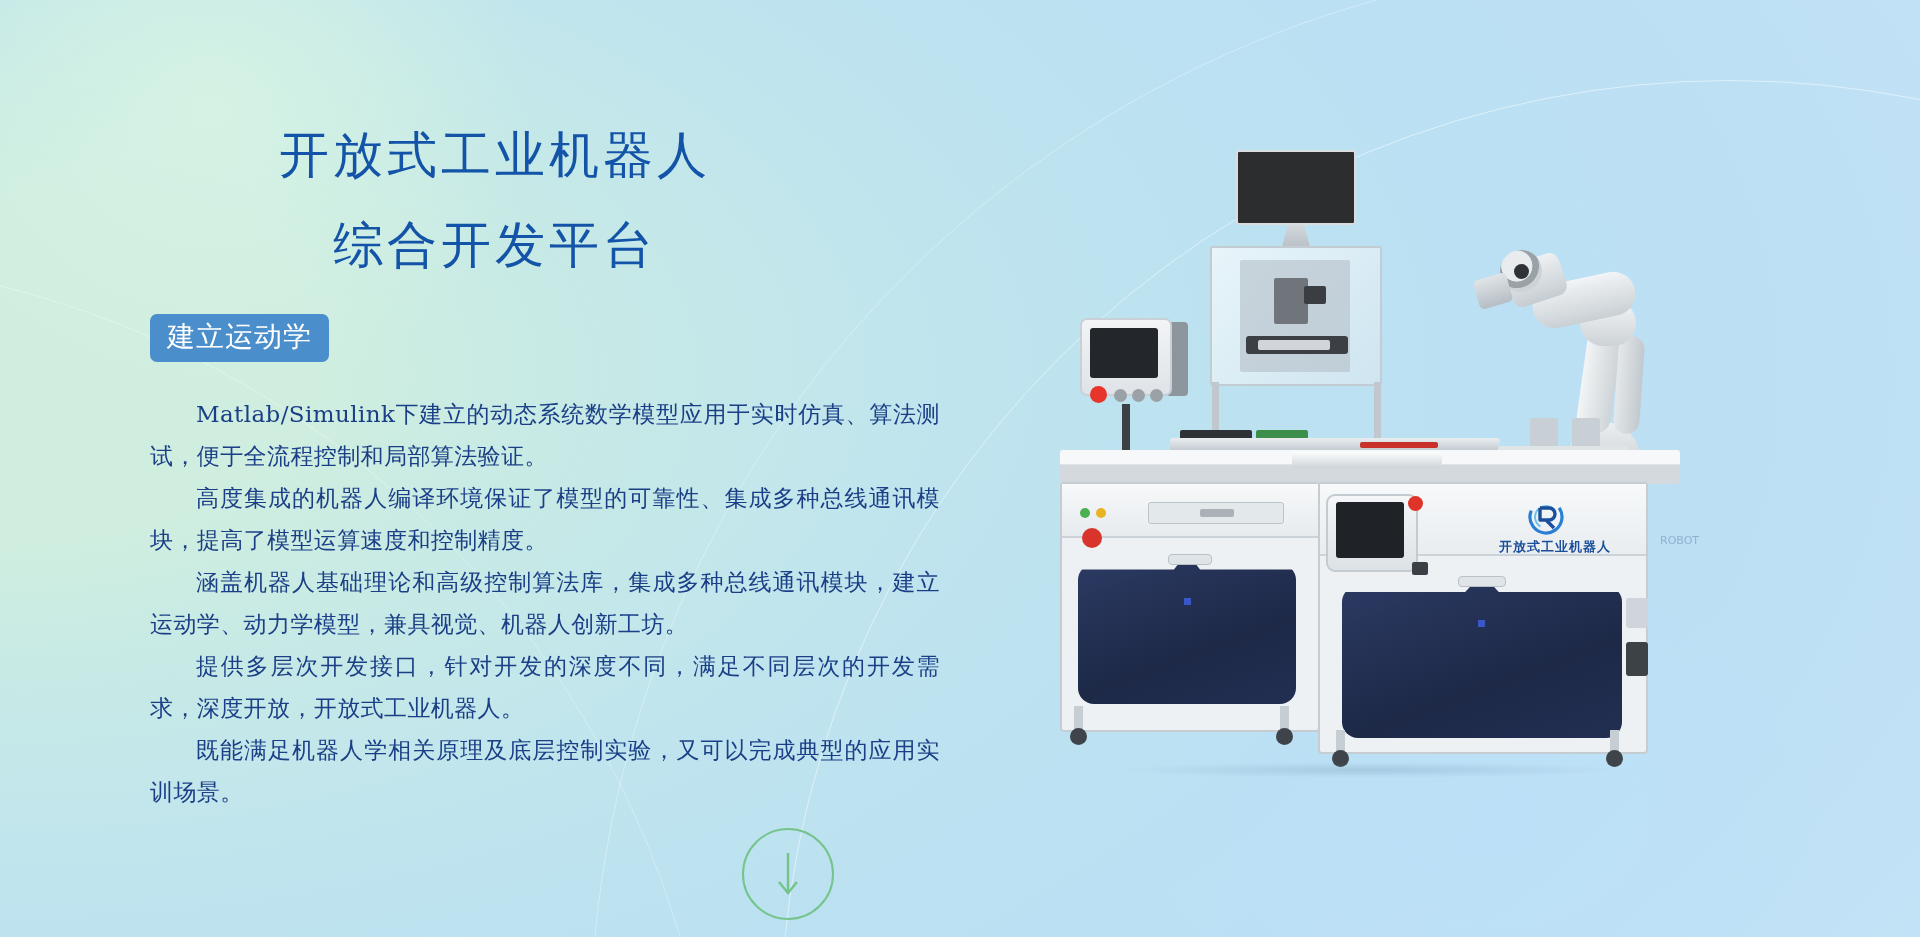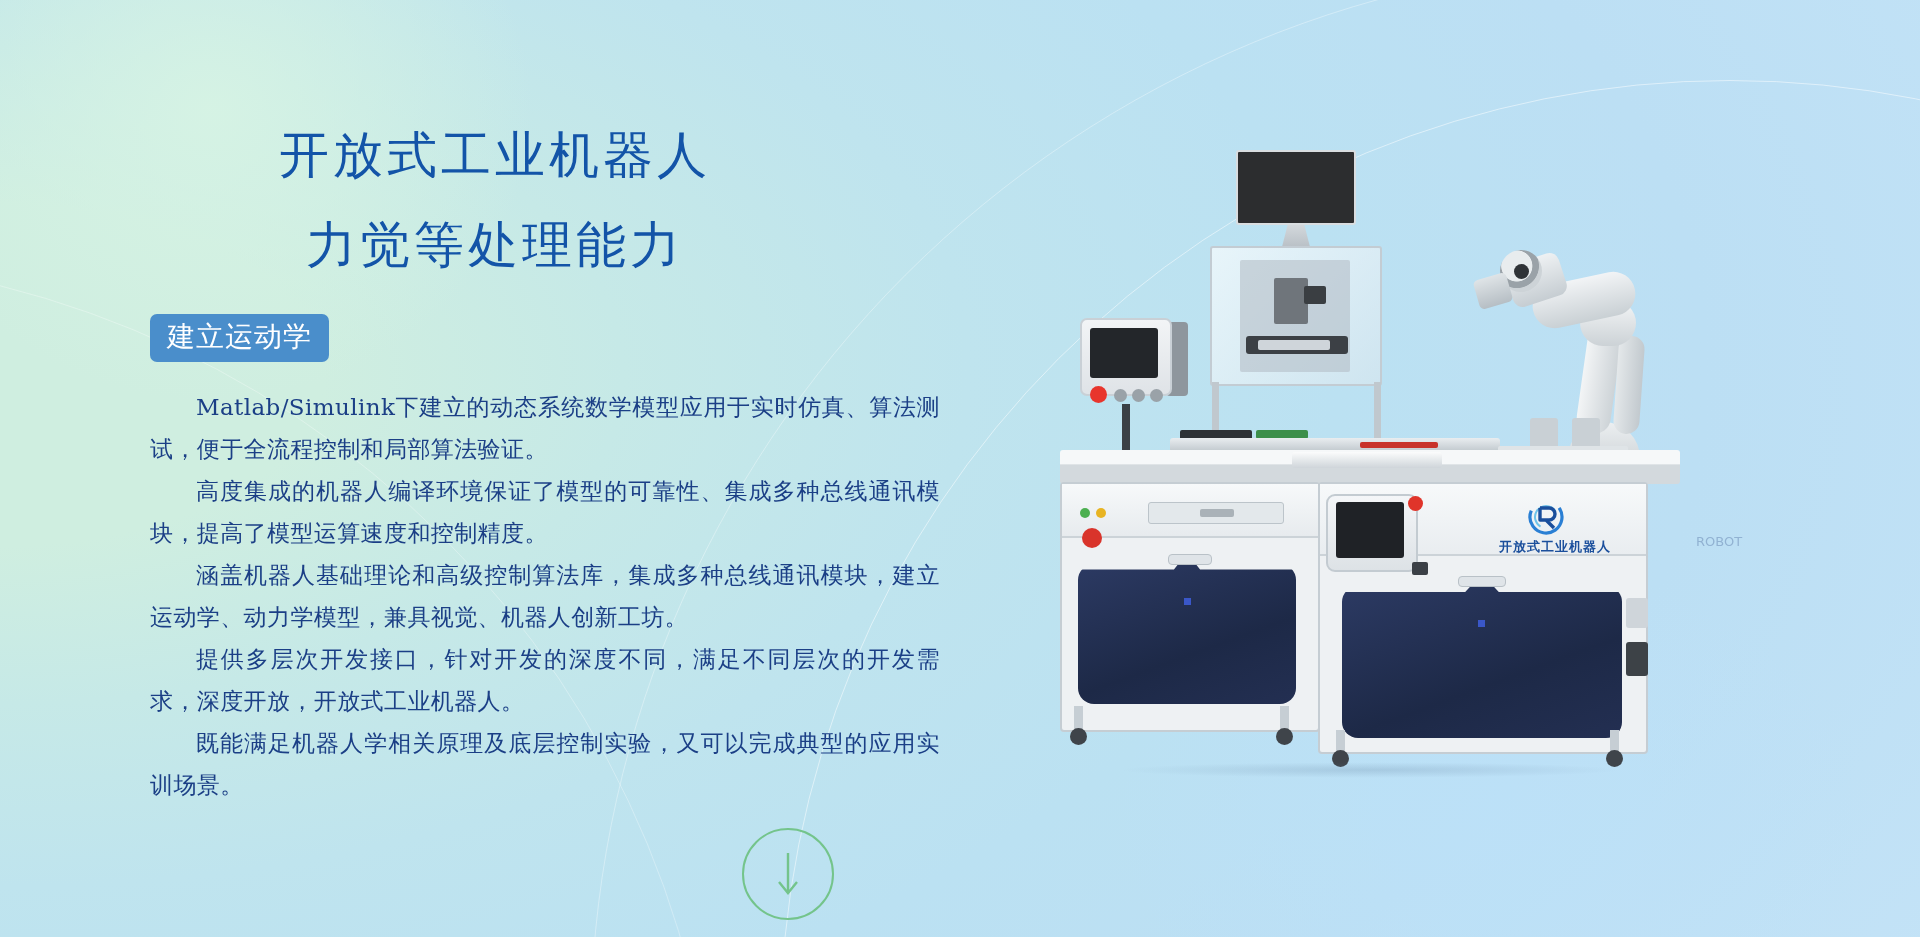--- a/index.html
+++ b/index.html
@@ -51,21 +51,21 @@
   .badge{
     display:inline-block; margin-top:26px;
     background:#4a8ecb; color:#ffffff;
     font-family:"DejaVu Serif","Liberation Serif",serif;
     font-size:28px; line-height:30px;
     padding:8px 17px 10px 17px;
     border-radius:7px; letter-spacing:1px;
   }
 
   .body{
-    margin-top:24px; width:790px;
+    margin-top:31px; width:790px;
     font-family:"DejaVu Serif","Liberation Serif",serif;
     color:#1b3f86; font-size:23px; line-height:42px;
     letter-spacing:.4px; text-align:justify;
   }
   .body p{ text-indent:2em; }
 
   
   .scroll{
     position:absolute; left:742px; top:828px;
     width:92px; height:92px; border-radius:50%;
@@ -163,21 +163,21 @@
   .pendant-clip{ left:352px; top:412px; width:16px; height:13px; background:#3b4046; border-radius:2px; }
 
   
   .logo{ left:420px; top:348px; width:150px; height:62px; }
   .logo-mark{ position:absolute; left:38px; top:0; width:56px; height:40px; }
   .logo-text{ position:absolute; left:0; top:40px; width:150px; text-align:center;
     font-family:"DejaVu Sans","Liberation Sans",sans-serif;
     font-size:13px; font-weight:bold; color:#1b4f9c; letter-spacing:1px; }
 
   .side-logo{ left:600px; top:384px; width:44px; height:16px;
-    font-family:"DejaVu Sans","Liberation Sans",sans-serif; font-size:13px; color:#7f9fc4; opacity:.7;margin-left:36px;}
+    font-family:"DejaVu Sans","Liberation Sans",sans-serif; font-size:11px; color:#7f9fc4; opacity:.7;}
 
   
   .door{ position:absolute; background:linear-gradient(160deg,#2c3a63,#1d2947 60%,#232f52);
          border-radius:16px; }
   .door-l{ left:18px; top:414px; width:218px; height:140px;
     clip-path:polygon(0 4%,44% 4%,46% 0,54% 0,56% 4%,100% 4%,100% 96%,96% 100%,4% 100%,0 96%); }
   .door-r{ left:282px; top:436px; width:280px; height:152px;
     clip-path:polygon(0 4%,44% 4%,46% 0,54% 0,56% 4%,100% 4%,100% 96%,96% 100%,4% 100%,0 96%); }
   .handle-l{ left:108px; top:404px; width:44px; height:11px; background:#dfe4e8; border:1px solid #b9c1c7; border-radius:4px; }
   .handle-r{ left:398px; top:426px; width:48px; height:11px; background:#dfe4e8; border:1px solid #b9c1c7; border-radius:4px; }
@@ -209,21 +209,21 @@
   <div class="glow-tl"></div>
   <div class="glow-br"></div>
   <div class="arc arc-1"></div>
   <div class="arc arc-2"></div>
   <div class="arc arc-3"></div>
 
   <div class="left">
 
     <h1 class="title">
       <span class="l1">开放式工业机器人</span>
-      <span class="l2">力觉等处理能力</span>
+      <span class="l2">综合开发平台</span>
     </h1>
 
     <div class="badge">建立运动学</div>
 
     <div class="body">
       <p>Matlab/Simulink下建立的动态系统数学模型应用于实时仿真、算法测试，便于全流程控制和局部算法验证。</p>
       <p>高度集成的机器人编译环境保证了模型的可靠性、集成多种总线通讯模块，提高了模型运算速度和控制精度。</p>
       <p>涵盖机器人基础理论和高级控制算法库，集成多种总线通讯模块，建立运动学、动力学模型，兼具视觉、机器人创新工坊。</p>
       <p>提供多层次开发接口，针对开发的深度不同，满足不同层次的开发需求，深度开放，开放式工业机器人。</p>
       <p>既能满足机器人学相关原理及底层控制实验，又可以完成典型的应用实训场景。</p>

